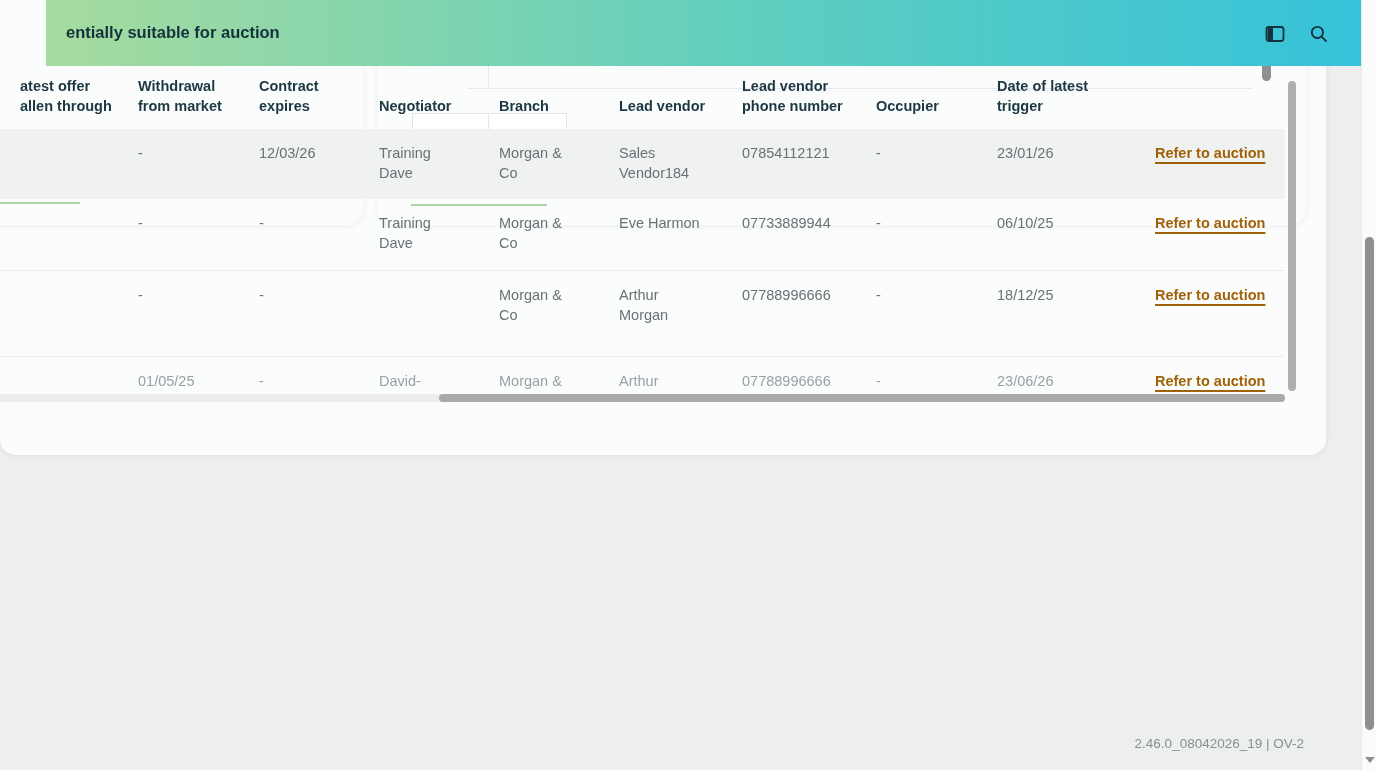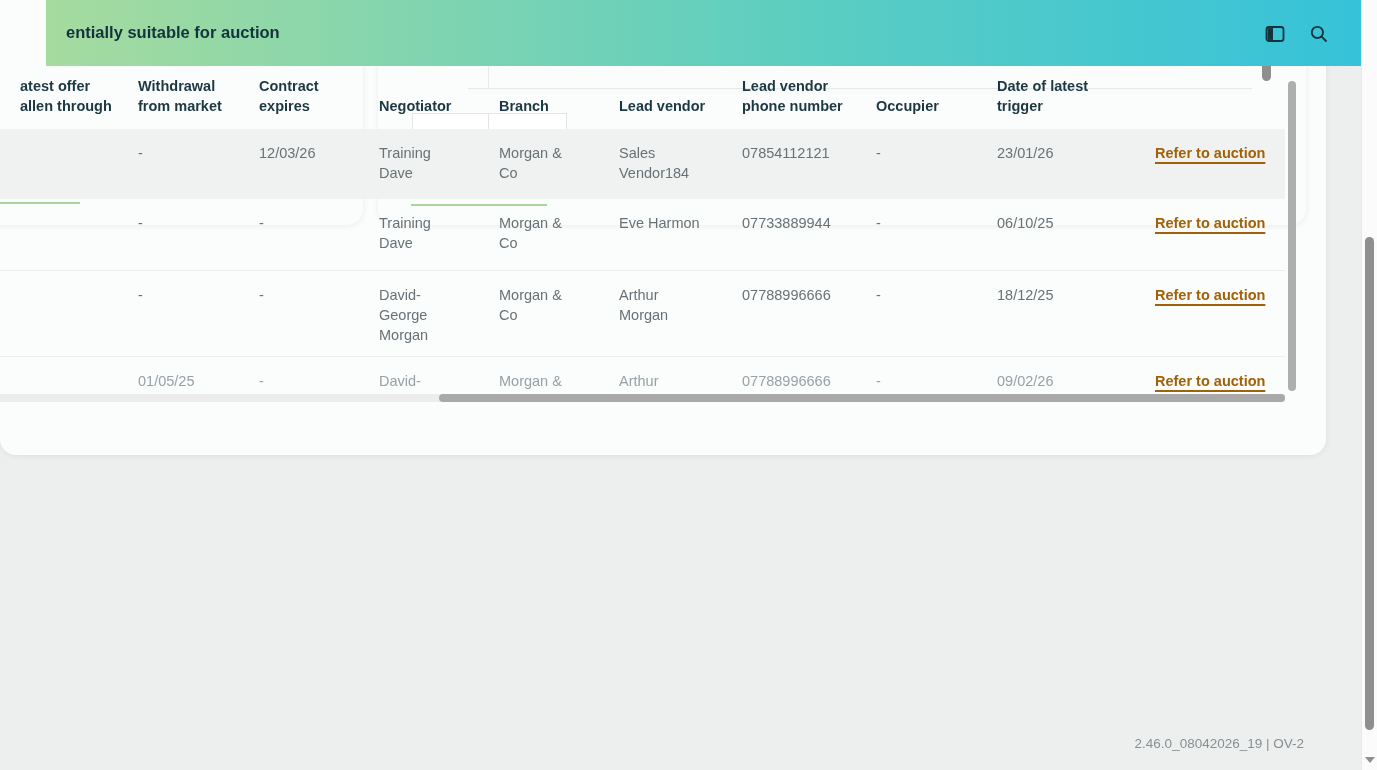--- a/index.html
+++ b/index.html
@@ -211,38 +211,37 @@
       <span class="cell c6">Eve Harmon</span>
       <span class="cell c7">07733889944</span>
       <span class="cell c8">-</span>
       <span class="cell c9">06/10/25</span>
       <span class="refer">Refer to auction</span>
     </div>
 
     <div id="row3" class="trow">
       <span class="cell c2">-</span>
       <span class="cell c3">-</span>
-      <span class="cell c4">David-George Morgan</span>
       <span class="cell c5">Morgan &amp; Co</span>
       <span class="cell c6">Arthur Morgan</span>
       <span class="cell c7">07788996666</span>
       <span class="cell c8">-</span>
       <span class="cell c9">18/12/25</span>
       <span class="refer">Refer to auction</span>
     </div>
 
     <div id="row4" class="trow">
       <span class="cell c2">01/05/25</span>
       <span class="cell c3">-</span>
       <span class="cell c4">David-</span>
       <span class="cell c5">Morgan &amp;</span>
       <span class="cell c6">Arthur</span>
       <span class="cell c7">07788996666</span>
       <span class="cell c8">-</span>
-      <span class="cell c9">09/02/26</span>
+      <span class="cell c9">23/06/26</span>
       <span class="refer">Refer to auction</span>
     </div>
 
     <div id="table-vscroll-thumb"></div>
     <div id="table-hscroll-track"></div>
     <div id="table-hscroll-thumb"></div>
   </div>
 
   <span id="version-text" class="abs">2.46.0_08042026_19 | OV-2</span>
 

